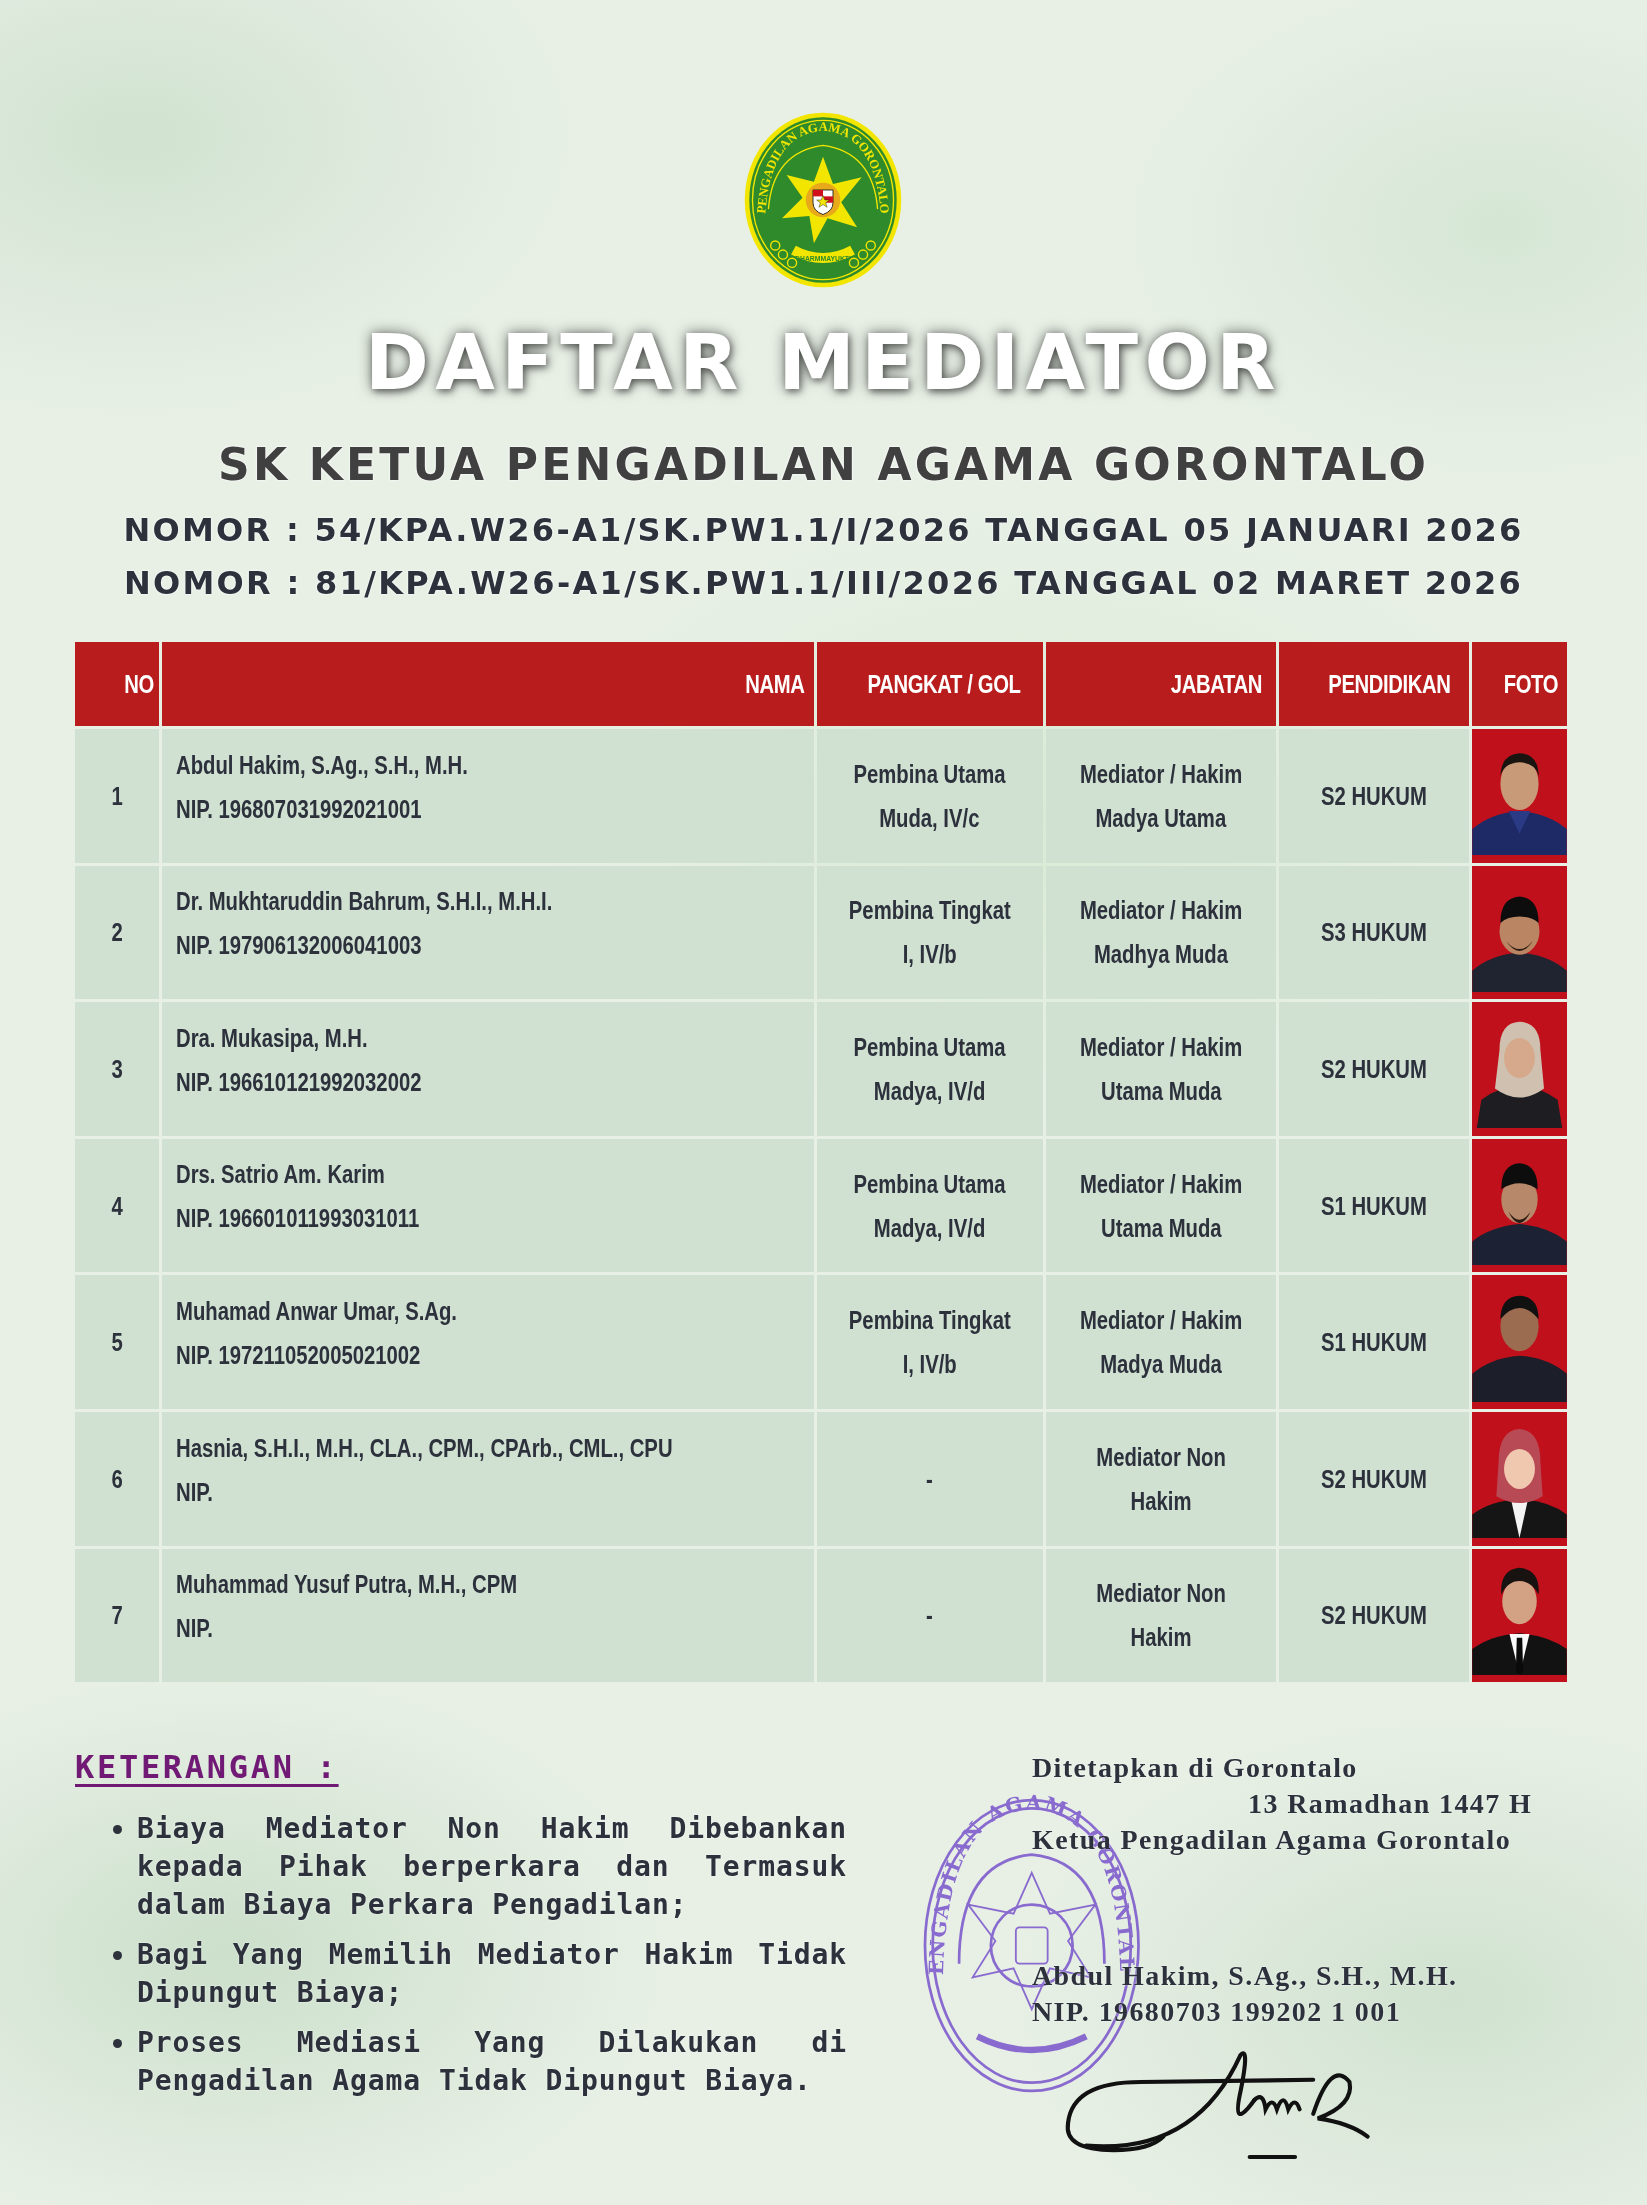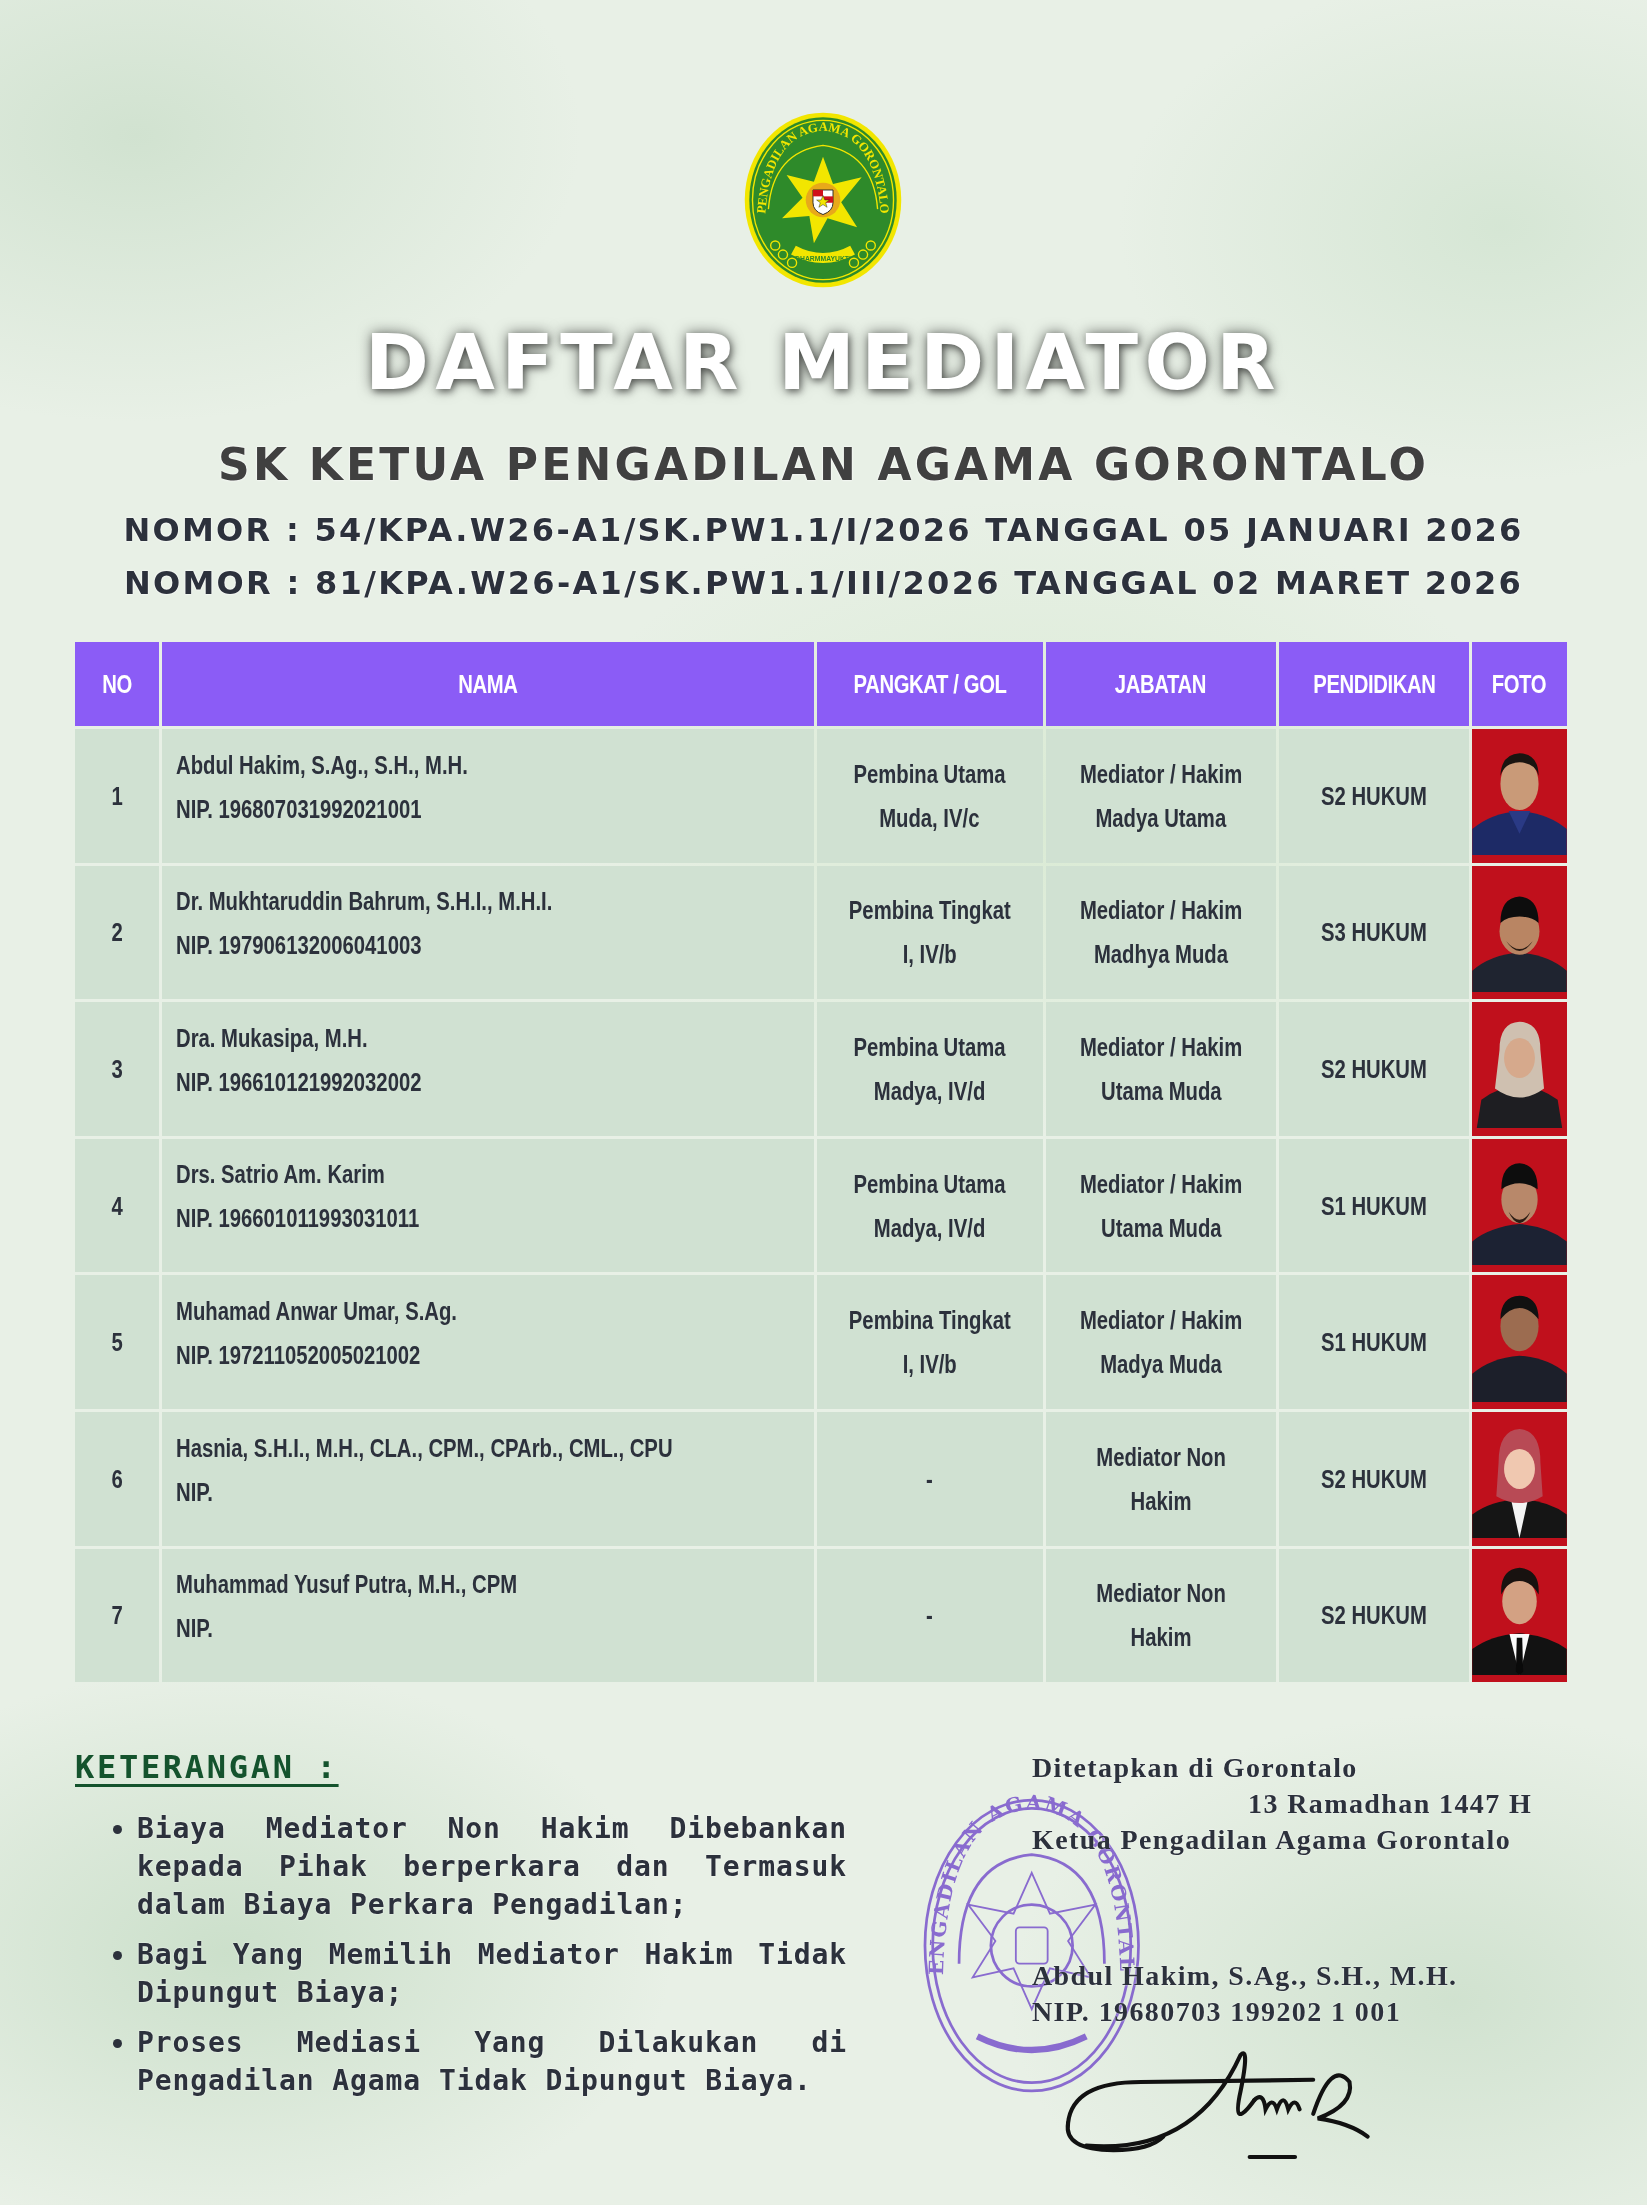--- a/index.html
+++ b/index.html
@@ -35,41 +35,41 @@
   }
   .nomor.n1 { top: 511px; }
   .nomor.n2 { top: 564px; }
 
   table.med {
     position: absolute; left: 75px; top: 639px; width: 1498px;
     border-collapse: separate; border-spacing: 3.2px;
     margin-left: -3.2px;
   }
   table.med th {
-    background: #8b5cf6; color: #fff; height: 82px;
+    background: #b91c1c; color: #fff; height: 82px;
     font-family: "Liberation Sans", sans-serif; font-weight: bold;
-    font-size: 26px; letter-spacing: -0.5px; text-align: center; vertical-align: middle;
+    font-size: 26px; letter-spacing: -0.5px; text-align: right; vertical-align: middle;
     transform-origin: center;
   }
   table.med td {
     background: #d0e1d2; color: #2c313c; height: 119px;
     font-family: "Liberation Sans", sans-serif; font-weight: bold;
     font-size: 26px; line-height: 44px; vertical-align: middle; text-align: center;
   }
   table.med td.name { text-align: left; padding-left: 13.6px; vertical-align: top; padding-top: 13.6px; }
   table.med td.photo { padding: 0; background: #c0101c; width: 95px; }
   .narrow { display: inline-block; transform: scaleX(0.78); transform-origin: center; white-space: nowrap; }
   .narrow-l { display: inline-block; transform: scaleX(0.78); transform-origin: left; white-space: nowrap; }
   .photo-box { width: 95px; height: 119px; background: #c0101c; position: relative; overflow: hidden; }
   .photo-box svg { position: absolute; left: 0; top: 0; }
 
   .ket-title {
     position: absolute; left: 75px; top: 1748px;
     font-family: "DejaVu Sans Mono", monospace; font-weight: bold;
-    font-size: 32px; letter-spacing: 2.7px; color: #14532d;
+    font-size: 32px; letter-spacing: 2.7px; color: #701a75;
     text-decoration: underline; text-underline-offset: 5.5px; text-decoration-thickness: 2.7px;
   }
   .ket-list {
     position: absolute; left: 89px; top: 1798px; width: 734px; margin: 0; padding: 0 0 0 36px;
     font-family: "DejaVu Sans Mono", monospace; font-weight: bold;
     font-size: 28px; line-height: 38px; letter-spacing: 0.9px; color: #2c313c;
     text-align: justify; text-shadow: 0 0 1.8px #fff;
   }
   .ket-list li { margin: 12px; }
 

